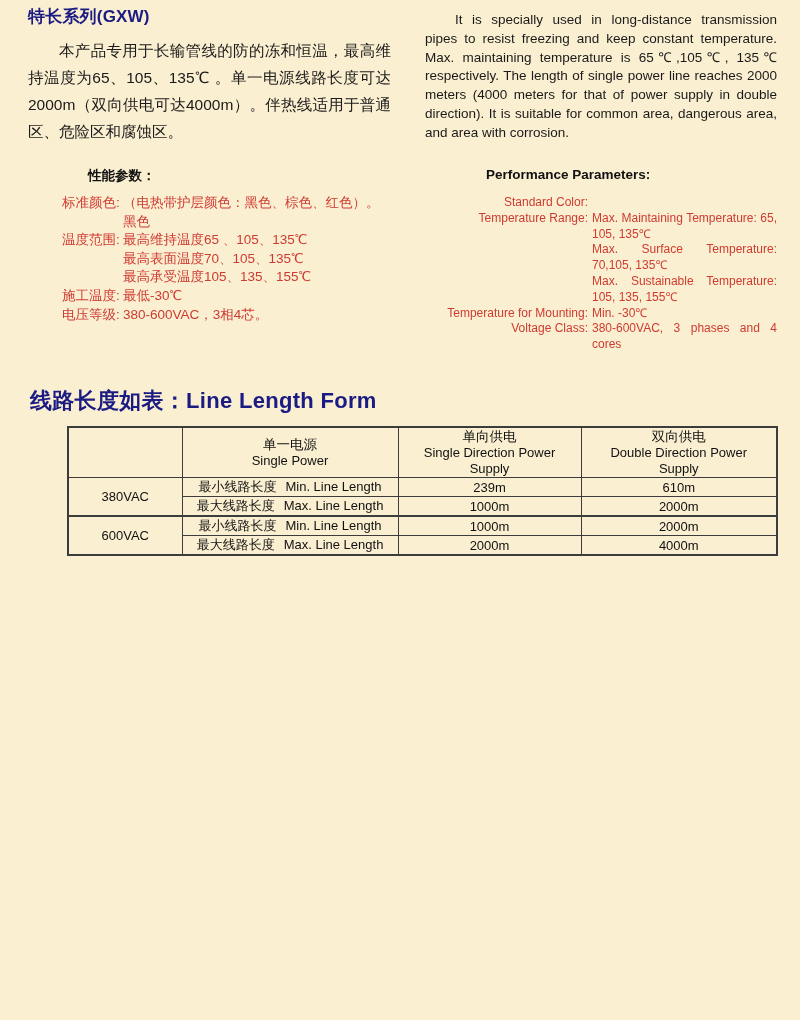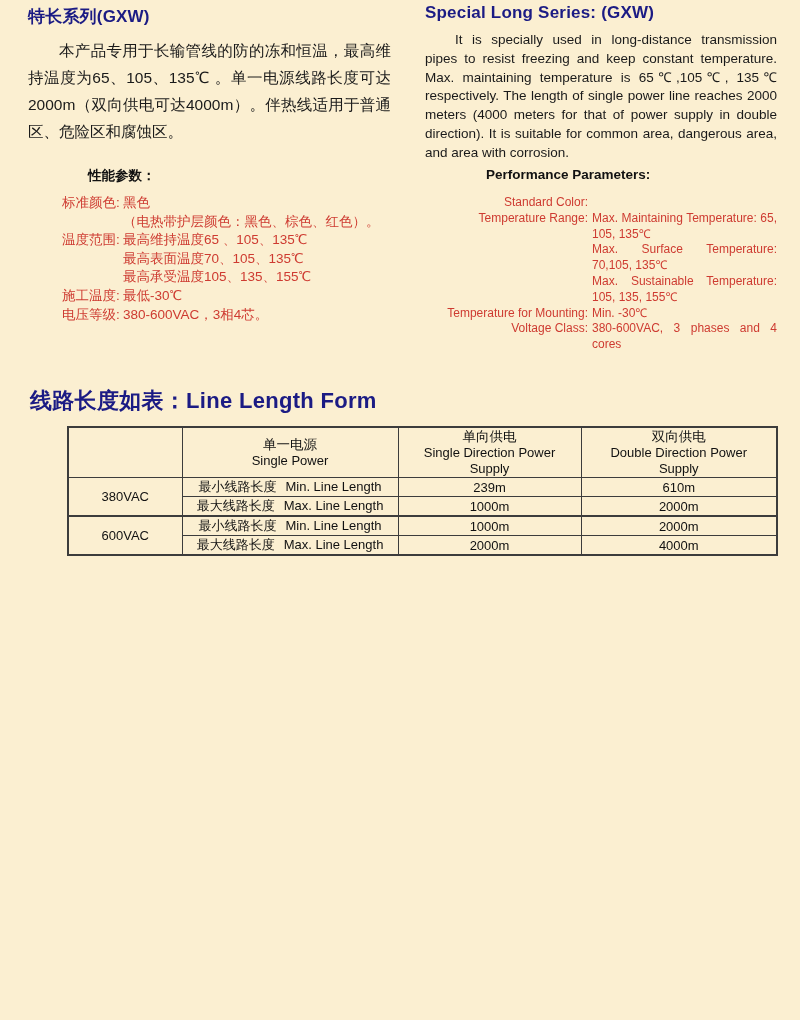--- a/index.html
+++ b/index.html
@@ -82,31 +82,30 @@
 <body>
 
 <div>
 
   <section class="abs col-cn">
     <h2 class="sec-title">特长系列(GXW)</h2>
     <p class="para-cn">本产品专用于长输管线的防的冻和恒温，最高维持温度为65、105、135℃ 。单一电源线路长度可达2000m（双向供电可达4000m）。伴热线适用于普通区、危险区和腐蚀区。</p>
   </section>
 
   <section class="abs col-en">
-    <h2 class="sec-title">Special Long Series: (GXW)</h2>
     <p class="para-en">It is specially used in long-distance transmission pipes to resist freezing and keep constant temperature. Max. maintaining temperature is 65℃,105℃, 135℃ respectively. The length of single power line reaches 2000 meters (4000 meters for that of power supply in double direction). It is suitable for common area, dangerous area, and area with corrosion.</p>
   </section>
 
   <h3 class="abs perf-head perf-cn-head">性能参数：</h3>
   <div class="abs perf-cn">
     <div class="prow">
       <span class="plabel">标准颜色:</span>
       <span class="pval">
+        <div>（电热带护层颜色：黑色、棕色、红色）。</div>
         <div>黑色</div>
-        <div>（电热带护层颜色：黑色、棕色、红色）。</div>
       </span>
     </div>
     <div class="prow">
       <span class="plabel">温度范围:</span>
       <span class="pval">
         <div>最高维持温度65 、105、135℃</div>
         <div>最高表面温度70、105、135℃</div>
         <div>最高承受温度105、135、155℃</div>
       </span>
     </div>

